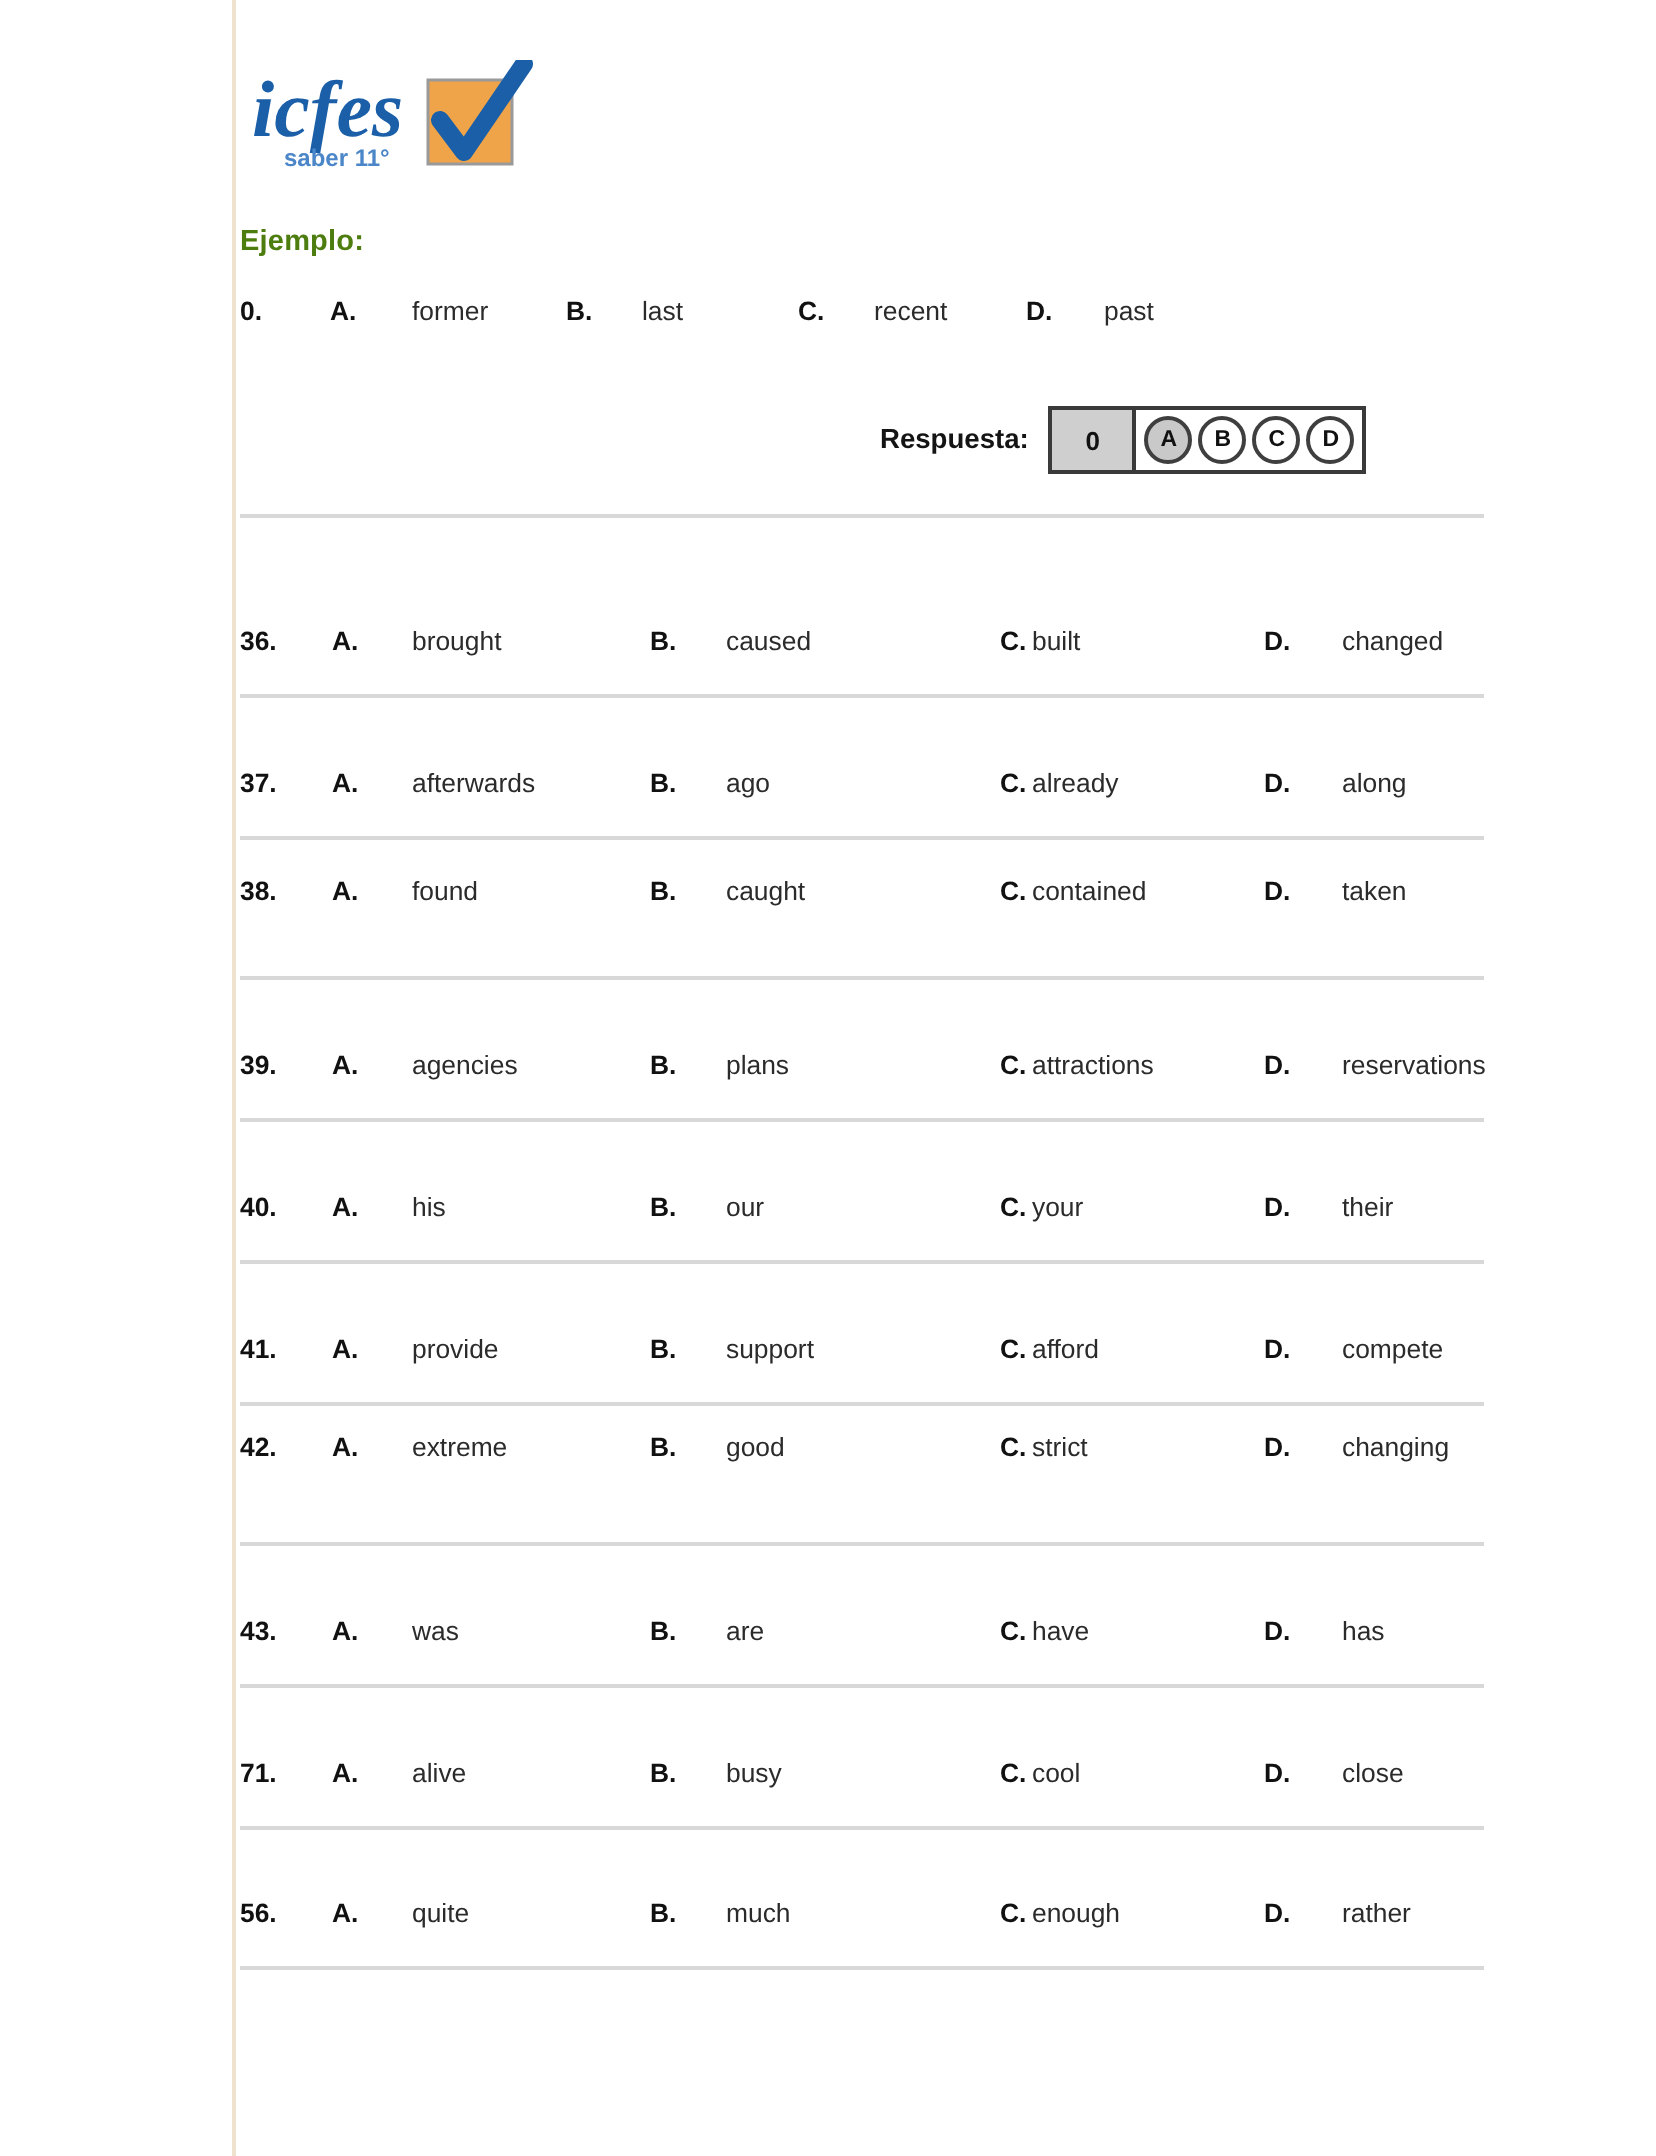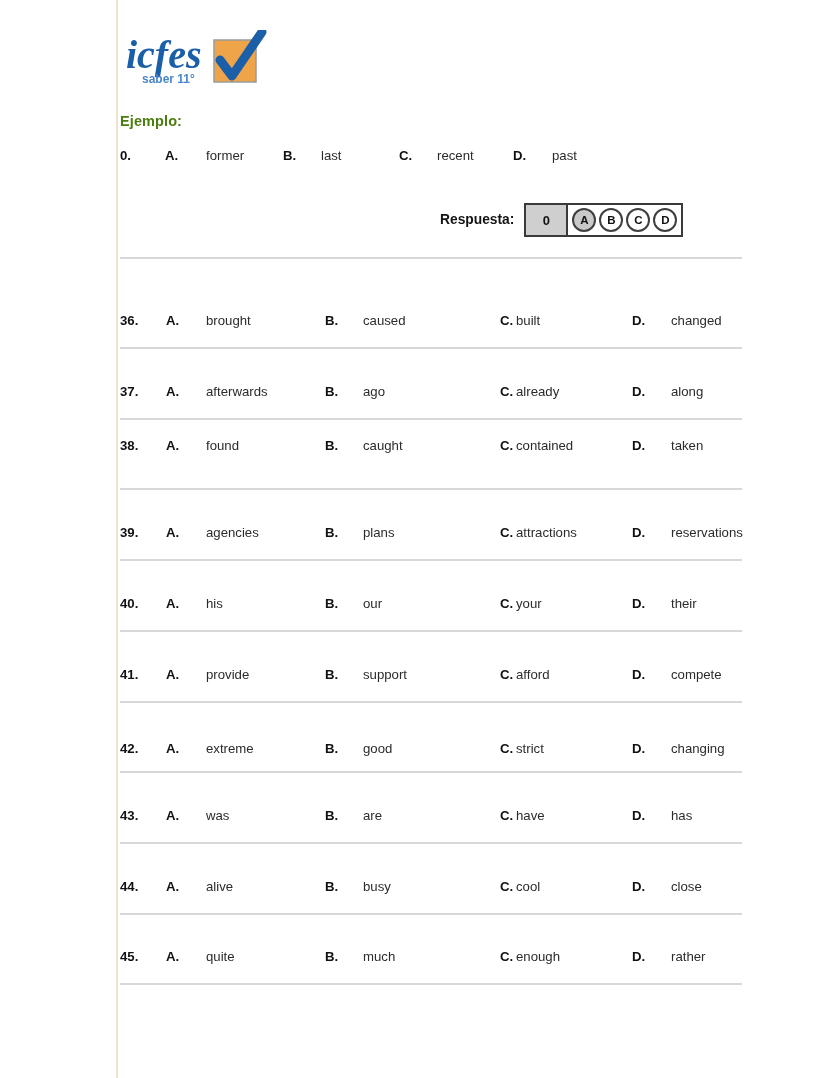--- a/index.html
+++ b/index.html
@@ -312,21 +312,21 @@
         <span class="cell ltr l-a">A.</span>
         <span class="cell t-a">provide</span>
         <span class="cell ltr l-b">B.</span>
         <span class="cell t-b">support</span>
         <span class="cell ltr l-c">C.</span>
         <span class="cell t-c">afford</span>
         <span class="cell ltr l-d">D.</span>
         <span class="cell t-d">compete</span>
       </div>
       <div class="sep" style="top: 700.5px;"></div>
-      <div class="opt-row row-q" style="top: 738px;">
+      <div class="opt-row row-q" style="top: 713px;">
         <span class="cell num">42.</span>
         <span class="cell ltr l-a">A.</span>
         <span class="cell t-a">extreme</span>
         <span class="cell ltr l-b">B.</span>
         <span class="cell t-b">good</span>
         <span class="cell ltr l-c">C.</span>
         <span class="cell t-c">strict</span>
         <span class="cell ltr l-d">D.</span>
         <span class="cell t-d">changing</span>
       </div>
@@ -337,33 +337,33 @@
         <span class="cell t-a">was</span>
         <span class="cell ltr l-b">B.</span>
         <span class="cell t-b">are</span>
         <span class="cell ltr l-c">C.</span>
         <span class="cell t-c">have</span>
         <span class="cell ltr l-d">D.</span>
         <span class="cell t-d">has</span>
       </div>
       <div class="sep" style="top: 841.9px;"></div>
       <div class="opt-row row-q" style="top: 875.6px;">
-        <span class="cell num">44.</span>
+        <span class="cell num">71.</span>
         <span class="cell ltr l-a">A.</span>
         <span class="cell t-a">alive</span>
         <span class="cell ltr l-b">B.</span>
         <span class="cell t-b">busy</span>
         <span class="cell ltr l-c">C.</span>
         <span class="cell t-c">cool</span>
         <span class="cell ltr l-d">D.</span>
         <span class="cell t-d">close</span>
       </div>
       <div class="sep" style="top: 912.6px;"></div>
       <div class="opt-row row-q" style="top: 946.3px;">
-        <span class="cell num">45.</span>
+        <span class="cell num">56.</span>
         <span class="cell ltr l-a">A.</span>
         <span class="cell t-a">quite</span>
         <span class="cell ltr l-b">B.</span>
         <span class="cell t-b">much</span>
         <span class="cell ltr l-c">C.</span>
         <span class="cell t-c">enough</span>
         <span class="cell ltr l-d">D.</span>
         <span class="cell t-d">rather</span>
       </div>
       <div class="sep" style="top: 983.3px;"></div>

